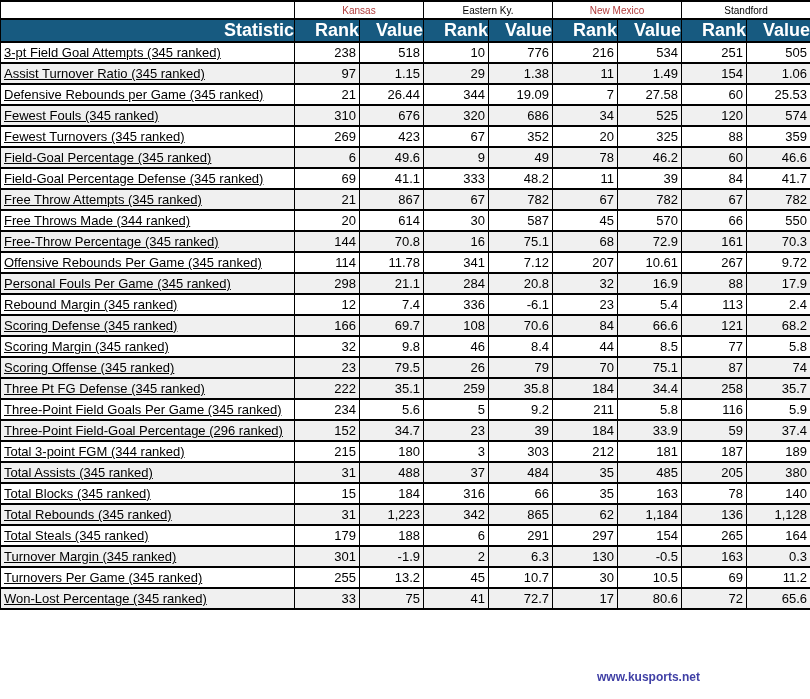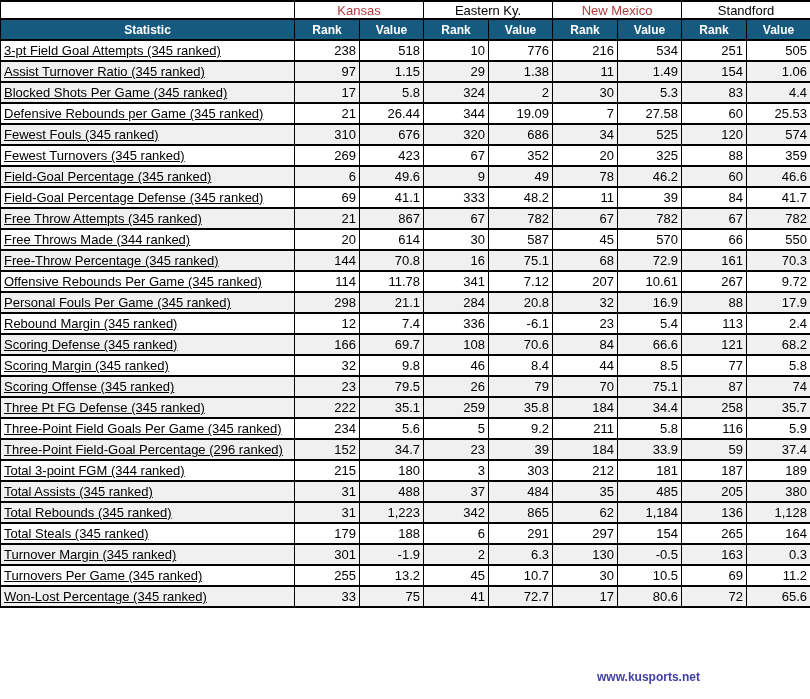--- a/index.html
+++ b/index.html
@@ -20,29 +20,29 @@
     border-bottom-width:2px;
     overflow:hidden;
     white-space:nowrap;
     padding:0;
     vertical-align:middle;
   }
   tr.team-row th{height:16px;background:#ffffff;}
   th.corner{background:#ffffff;}
   .team{
     text-align:center;
-    font-size:13px;
+    font-size:10px;
     font-weight:normal;
   }
   tr.colhead th{
     height:19px;
     color:#ffffff;
     font-weight:bold;
-    font-size:12px;
-    text-align:center;
+    font-size:18px;
+    text-align:right;
   }
   tbody td{height:19px;font-size:13px;background:#ffffff;}
   tbody tr.alt td{background:#f0f0f0;}
   td.stat{padding-left:3px;text-align:left;}
   .statlink{
     text-decoration:underline;
     color:#000000;
     cursor:pointer;
   }
   td.num{text-align:right;padding-right:3px;}
@@ -106,31 +106,20 @@
     <td class="stat"><span class="statlink">Assist Turnover Ratio (345 ranked)</span></td>
     <td class="num">97</td>
     <td class="num">1.15</td>
     <td class="num">29</td>
     <td class="num">1.38</td>
     <td class="num">11</td>
     <td class="num">1.49</td>
     <td class="num">154</td>
     <td class="num">1.06</td>
   </tr>
-      <tr class="alt">
-    <td class="stat"><span class="statlink">Blocked Shots Per Game (345 ranked)</span></td>
-    <td class="num">17</td>
-    <td class="num">5.8</td>
-    <td class="num">324</td>
-    <td class="num">2</td>
-    <td class="num">30</td>
-    <td class="num">5.3</td>
-    <td class="num">83</td>
-    <td class="num">4.4</td>
-  </tr>
       <tr>
     <td class="stat"><span class="statlink">Defensive Rebounds per Game (345 ranked)</span></td>
     <td class="num">21</td>
     <td class="num">26.44</td>
     <td class="num">344</td>
     <td class="num">19.09</td>
     <td class="num">7</td>
     <td class="num">27.58</td>
     <td class="num">60</td>
     <td class="num">25.53</td>
@@ -326,20 +315,31 @@
     <td class="stat"><span class="statlink">Total Assists (345 ranked)</span></td>
     <td class="num">31</td>
     <td class="num">488</td>
     <td class="num">37</td>
     <td class="num">484</td>
     <td class="num">35</td>
     <td class="num">485</td>
     <td class="num">205</td>
     <td class="num">380</td>
   </tr>
+      <tr>
+    <td class="stat"><span class="statlink">Total Blocks (345 ranked)</span></td>
+    <td class="num">15</td>
+    <td class="num">184</td>
+    <td class="num">316</td>
+    <td class="num">66</td>
+    <td class="num">35</td>
+    <td class="num">163</td>
+    <td class="num">78</td>
+    <td class="num">140</td>
+  </tr>
       <tr class="alt">
     <td class="stat"><span class="statlink">Total Rebounds (345 ranked)</span></td>
     <td class="num">31</td>
     <td class="num">1,223</td>
     <td class="num">342</td>
     <td class="num">865</td>
     <td class="num">62</td>
     <td class="num">1,184</td>
     <td class="num">136</td>
     <td class="num">1,128</td>

